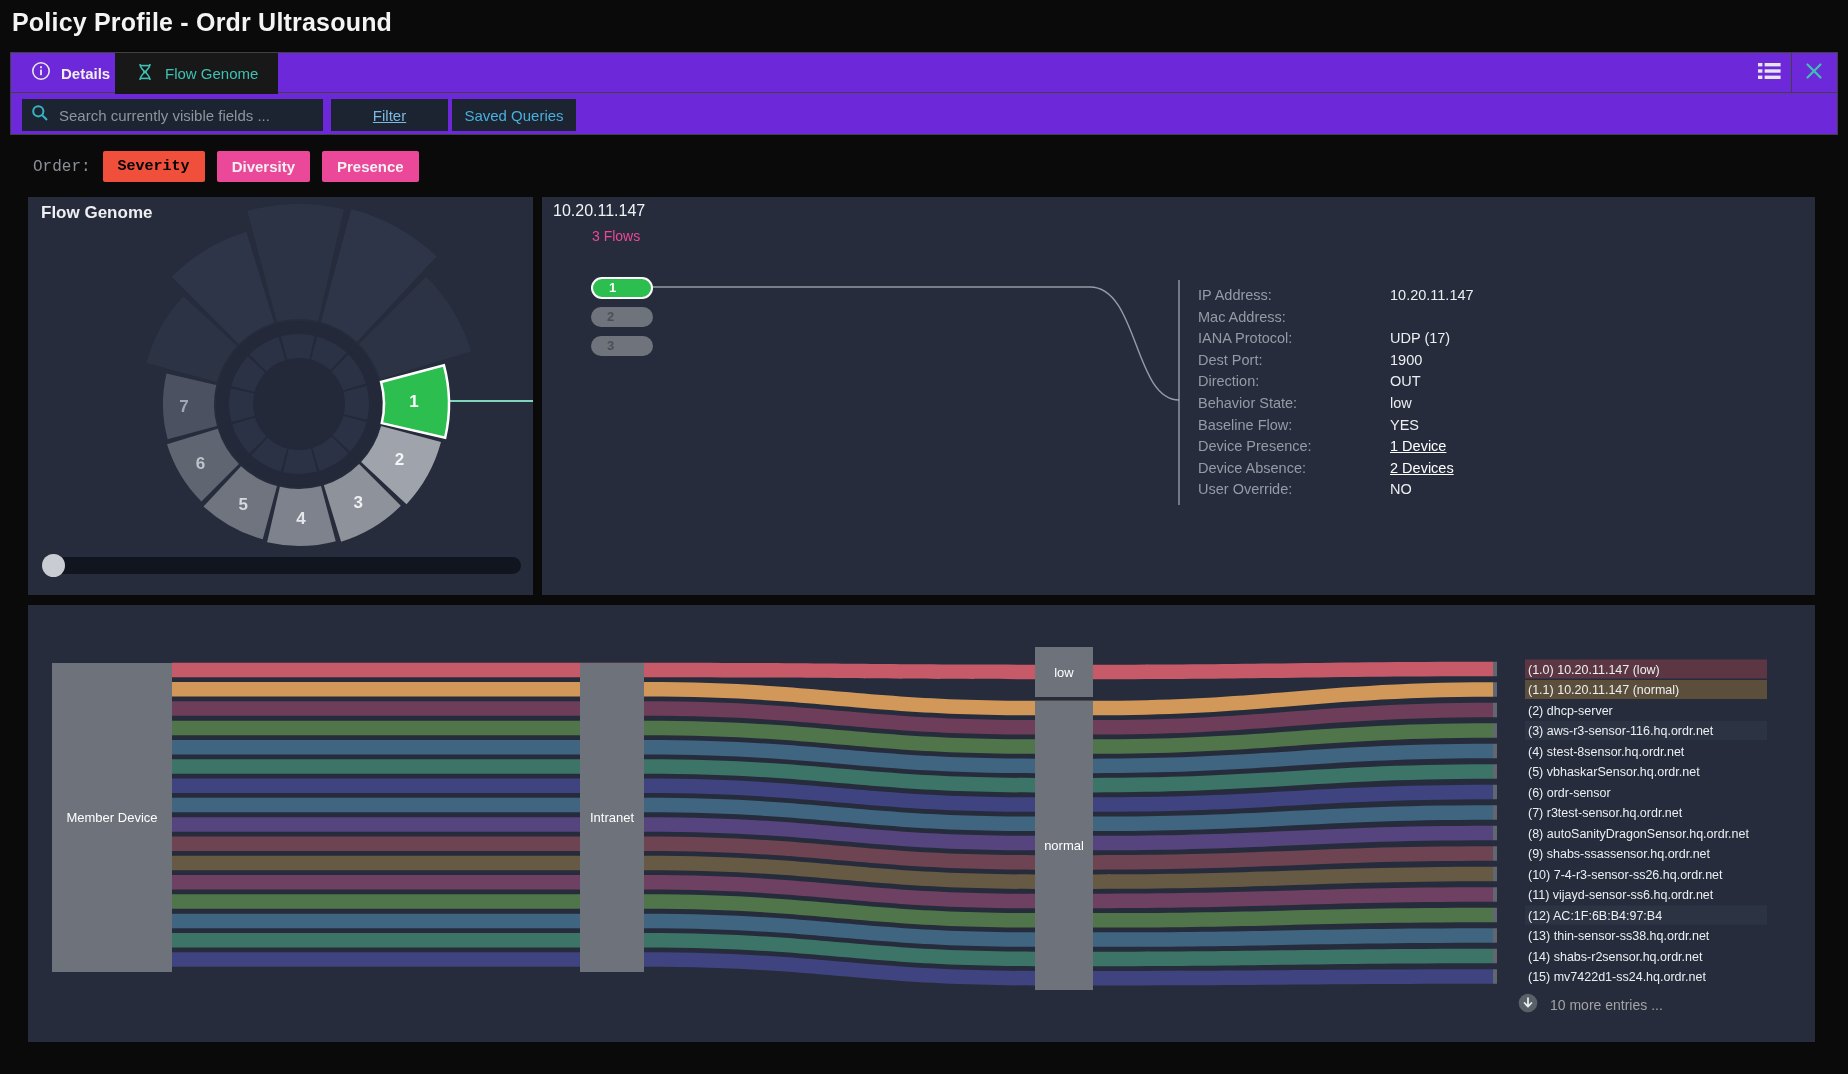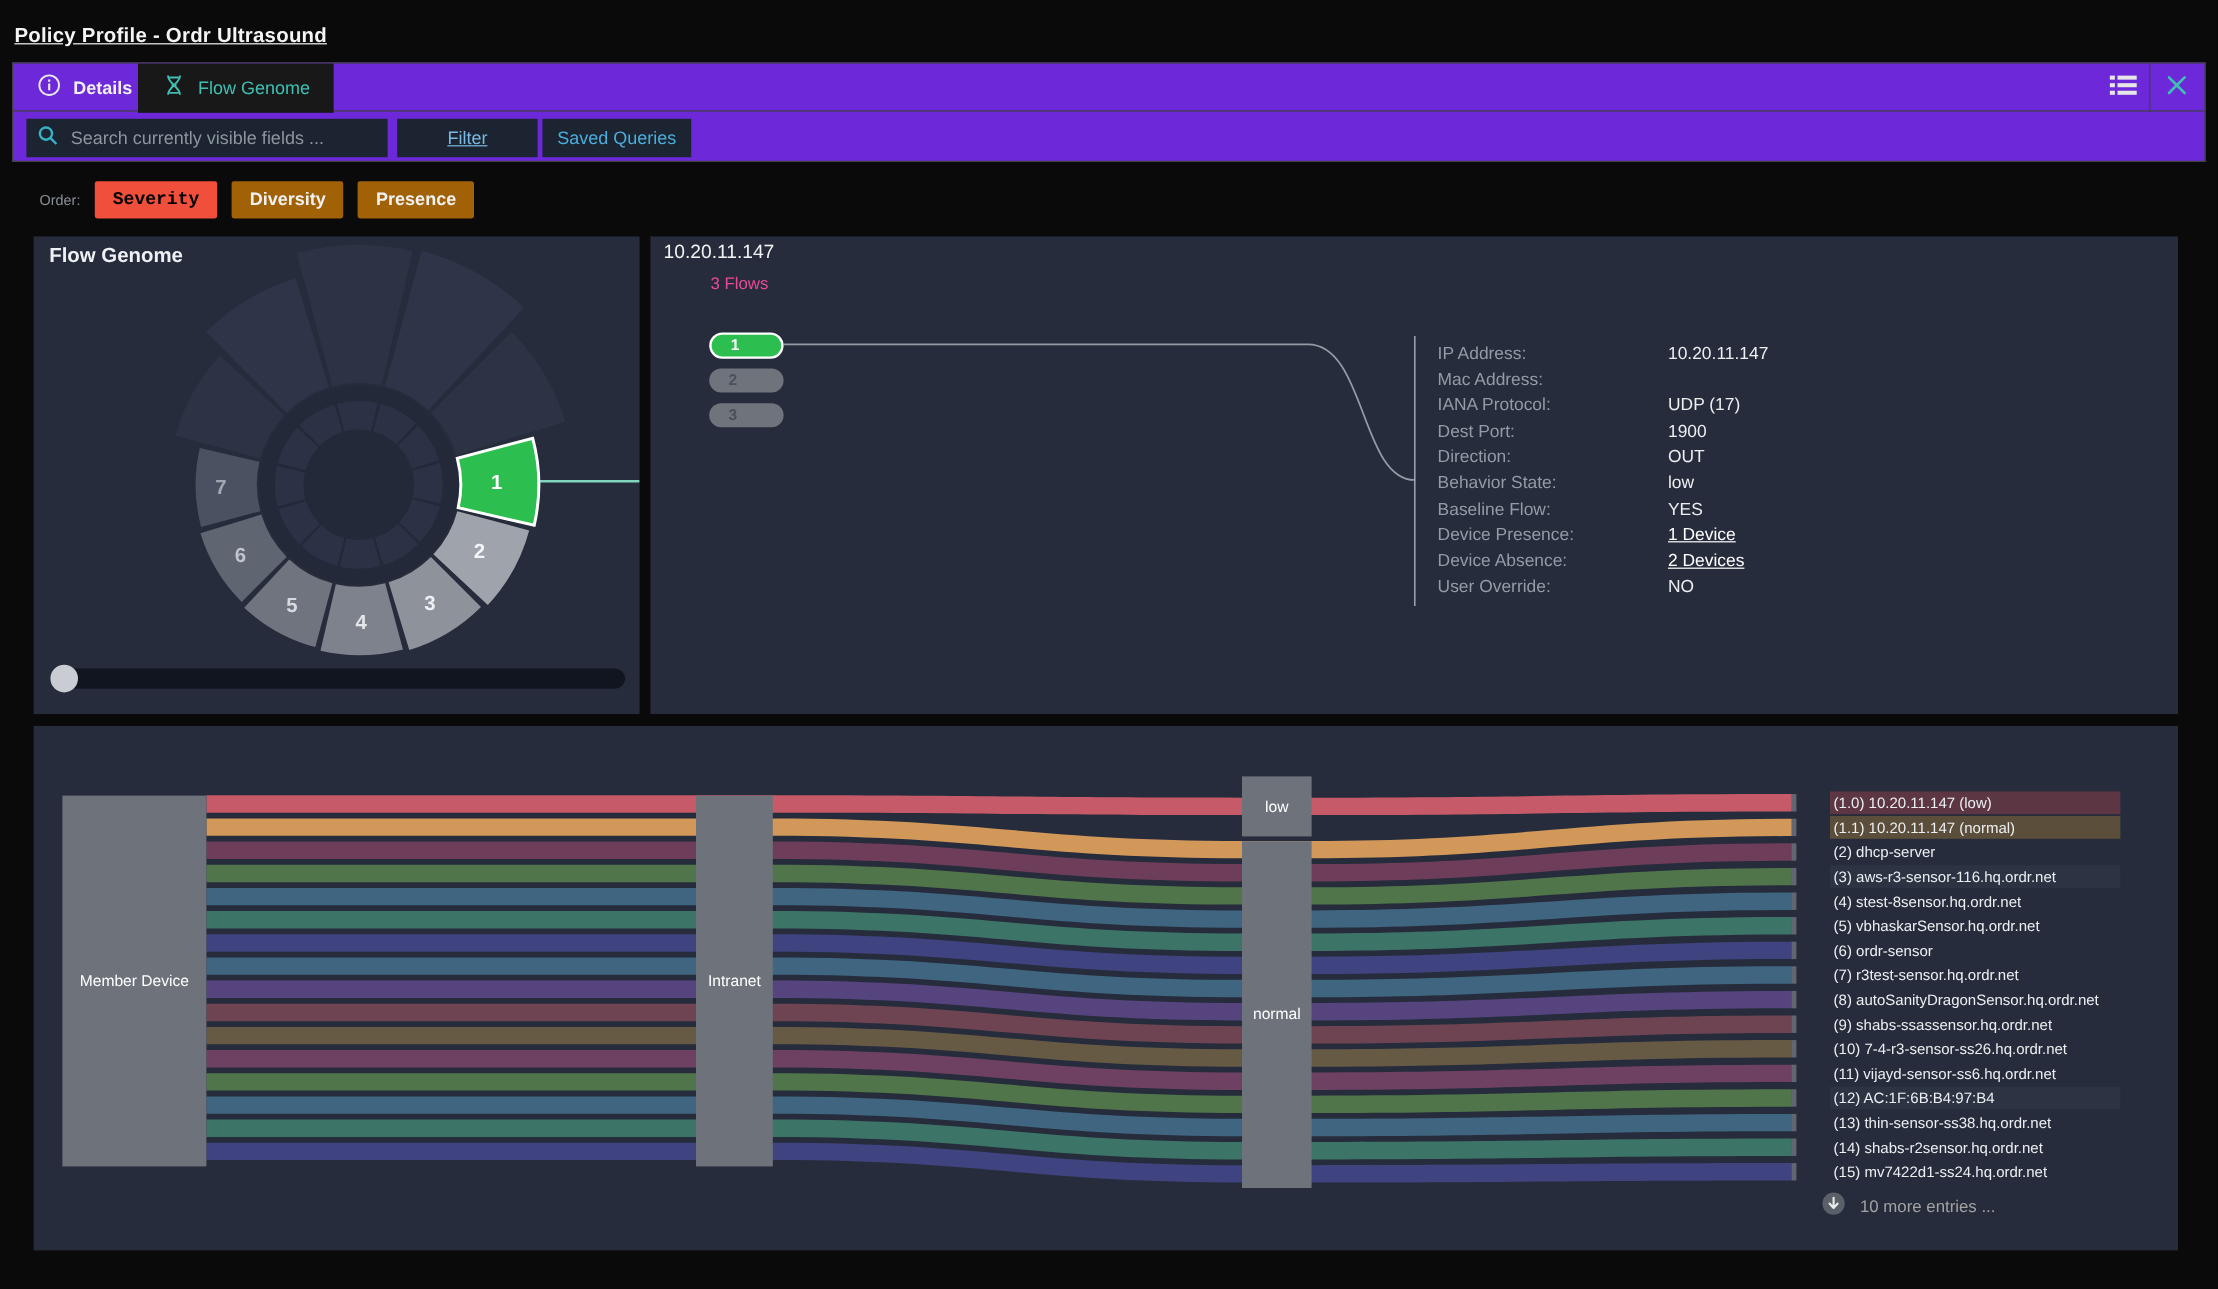--- a/index.html
+++ b/index.html
@@ -1,20 +1,20 @@
 <!DOCTYPE html>
 <html><head>
 <meta charset="utf-8">
 <style>
   html,body{margin:0;padding:0;background:#0a0a0a;}
   *{box-sizing:border-box;font-family:"Liberation Sans","DejaVu Sans",sans-serif;}
   .app{position:relative;width:1848px;height:1074px;background:#0a0a0a;overflow:hidden;}
 
   
-  .page-title{position:absolute;left:12px;top:20px;font-size:17px;font-weight:700;color:#f4f4f4;letter-spacing:.2px;text-decoration:underline;}
+  .page-title{position:absolute;left:12px;top:8px;font-size:25px;font-weight:700;color:#f4f4f4;letter-spacing:.2px;}
 
   
   .header-block{position:absolute;left:10px;top:52px;width:1828px;height:83px;background:#6d28d9;border:1px solid #414141;}
   .tabs-row{position:absolute;left:0;top:0;right:0;height:40px;border-bottom:1px solid #414141;}
   .tab{position:absolute;top:0;height:40px;display:flex;align-items:center;gap:10px;padding:0 20px;cursor:pointer;}
   .tab-details{left:0;}
   .tab-details .tab-label{color:#f0f0f0;font-weight:700;font-size:15px;}
   .tab-active{left:104px;background:#181818;height:41px;}
   .tab-active .tab-label{color:#3ec1b3;font-size:15px;}
   .win-btn{position:absolute;top:0;height:40px;width:44px;display:flex;align-items:center;justify-content:center;cursor:pointer;}
@@ -25,24 +25,24 @@
   .toolbar-row{position:absolute;left:0;top:41px;right:0;height:41px;}
   .search-box{position:absolute;left:11px;top:5px;width:301px;height:32px;background:#1b2430;display:flex;align-items:center;padding:0 9px;gap:8px;}
   .search-box input{flex:1;background:transparent;border:0;outline:none;color:#cfd4da;font-size:15px;}
   .search-box input::placeholder{color:#8d959e;}
   .tool-btn{position:absolute;top:5px;height:32px;background:#1b2430;border:0;font-size:15px;cursor:pointer;display:flex;align-items:center;justify-content:center;}
   .btn-filter{left:320px;width:117px;color:#7cb9e2;text-decoration:underline;}
   .btn-saved{left:441px;width:124px;color:#4aaede;}
 
   
   .order-row{position:absolute;left:33px;top:150px;height:33px;display:flex;align-items:center;gap:12px;}
-  .order-label{color:#8a9097;font-size:12px;}
+  .order-label{color:#8a9097;font-size:16px;font-family:Liberation Mono, monospace;}
   .order-btn{height:31px;padding:0 15px;border:0;border-radius:2px;font-size:15px;font-weight:700;cursor:pointer;}
   .order-active{background:#f04f3b;color:#000000;font-family:Liberation Mono, monospace;}
-  .order-idle{background:#a16207;color:#f1f1f2;}
+  .order-idle{background:#ec4899;color:#f1f1f2;}
 
   
   .panel{position:absolute;background:#262c3b;}
   .genome-panel{left:28px;top:197px;width:505px;height:398px;}
   .flows-panel{left:542px;top:197px;width:1273px;height:398px;}
   .sankey-panel{left:28px;top:605px;width:1787px;height:437px;}
   .panel-title{position:absolute;left:13px;top:6px;font-size:17px;font-weight:700;color:#eef0f3;}
 
   #wheel,#connector,#sankey{position:absolute;left:0;top:0;}
 

